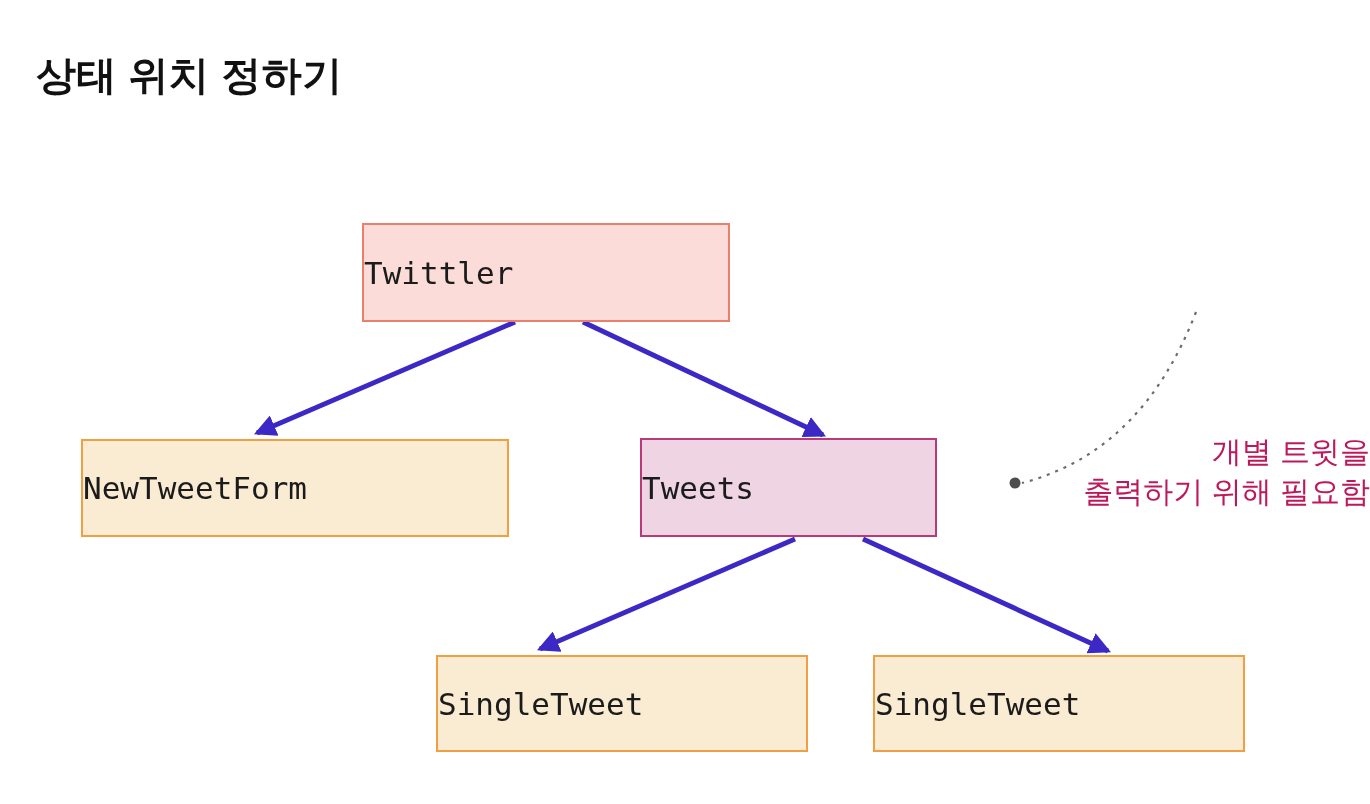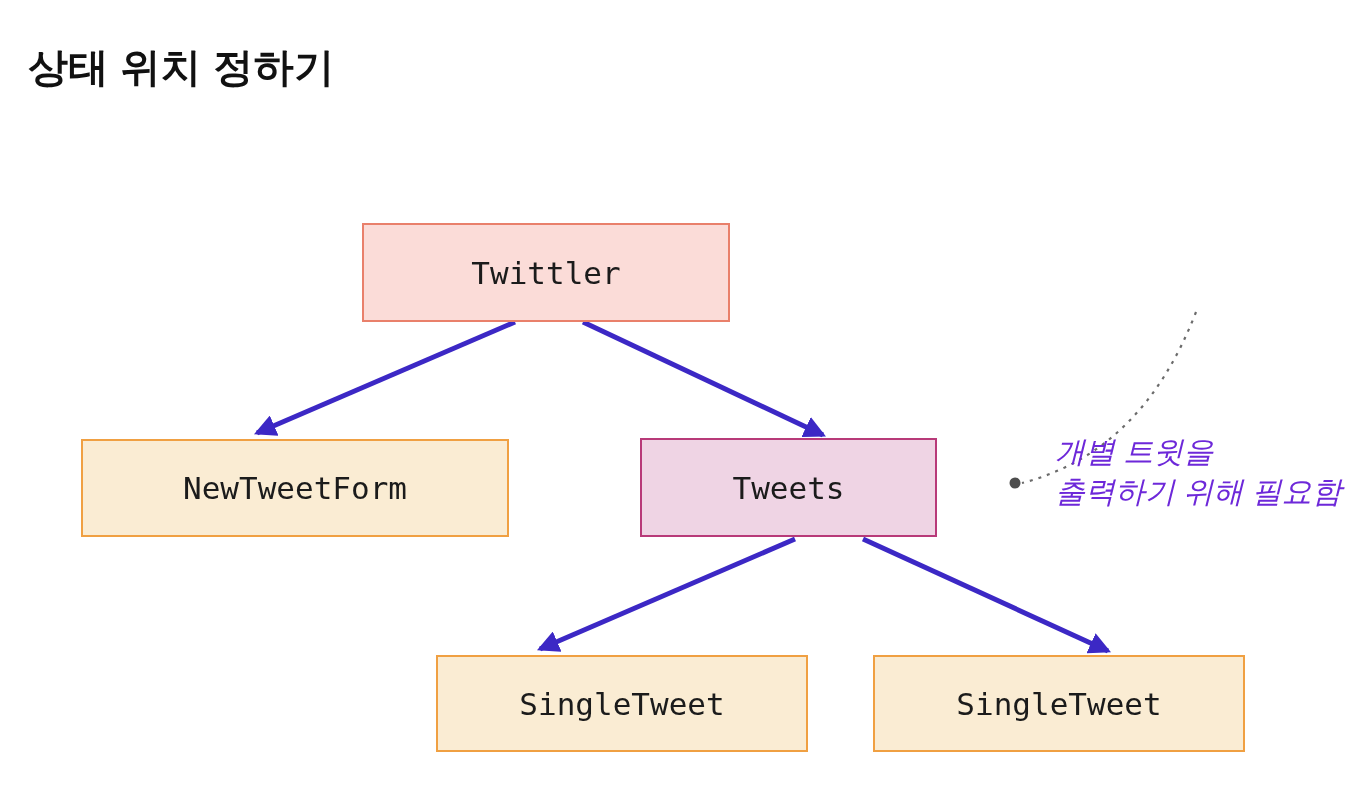--- a/index.html
+++ b/index.html
@@ -12,40 +12,39 @@
     width: 1370px;
     height: 804px;
     background: #ffffff;
     overflow: hidden;
     font-family: "Liberation Sans", sans-serif;
   }
   .page-title {
     position: absolute;
     left: 28px;
     top: 40px;
-    margin: 0;
+    margin: 8px;
     font-size: 40px;
     font-weight: 800;
     letter-spacing: 0.5px;
     color: #111111;
     font-family: "Liberation Sans", sans-serif;
   }
   .edges {
     position: absolute;
     left: 0;
     top: 0;
     width: 1370px;
     height: 804px;
     pointer-events: none;
   }
   .node {
     position: absolute;
     display: flex;
     align-items: center;
-    justify-content: center;
     box-sizing: border-box;
     border: 2px solid;
     font-family: "DejaVu Sans Mono", "Liberation Mono", monospace;
     font-size: 31px;
     color: #1b1b1b;
     text-align: center;
   }
   .node-root {
     left: 362px; top: 223px; width: 368px; height: 99px;
     background: #fbdcd8;
@@ -83,25 +82,24 @@
     text-align: center;
     font-size: 31px;
     line-height: 46px;
     color: #111111;
   }
   .annotation {
     position: absolute;
     left: 1055px;
     top: 432px;
     width: 315px;
-    text-align: left;
+    text-align: right;
     font-size: 30px;
     line-height: 40px;
-    color: #6d28d9;
-    font-style: italic;
+    color: #be185d;
   }
 </style>
 </head>
 <body>
 
 <div class="canvas">
 
   <h1 class="page-title">상태 위치 정하기</h1>
 
   <svg class="edges" viewBox="0 0 1370 804" xmlns="http://www.w3.org/2000/svg">

